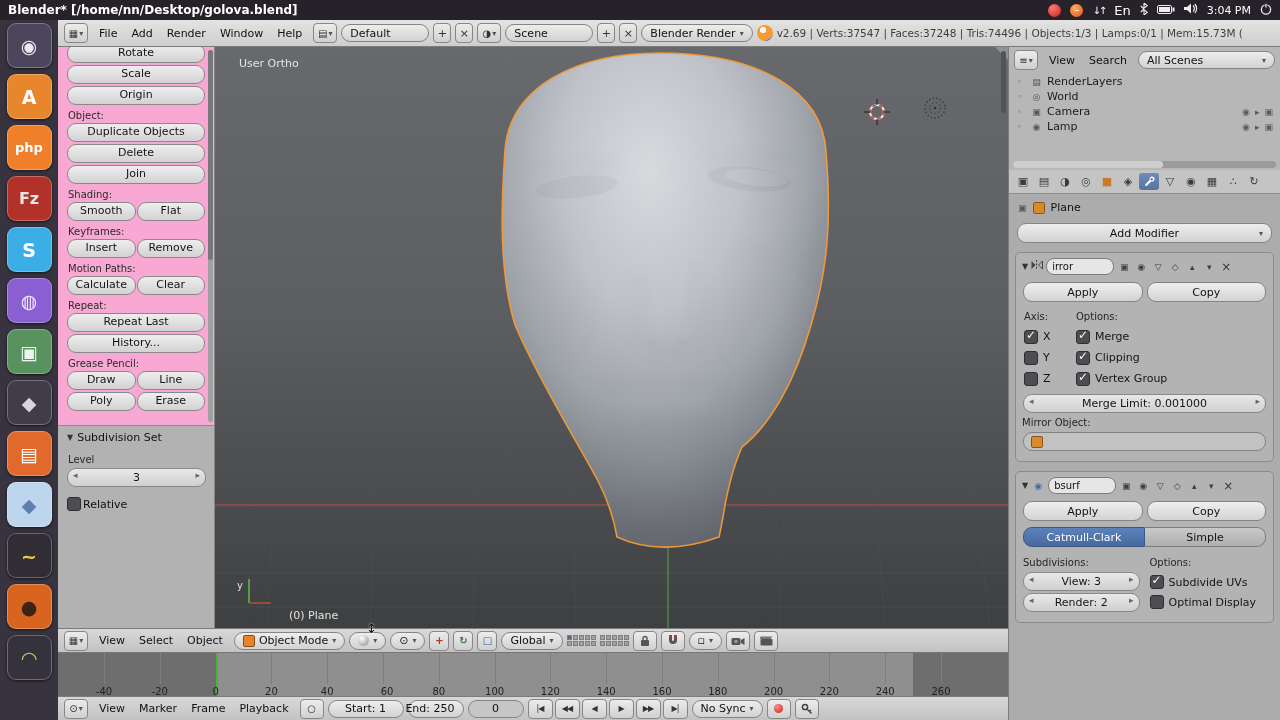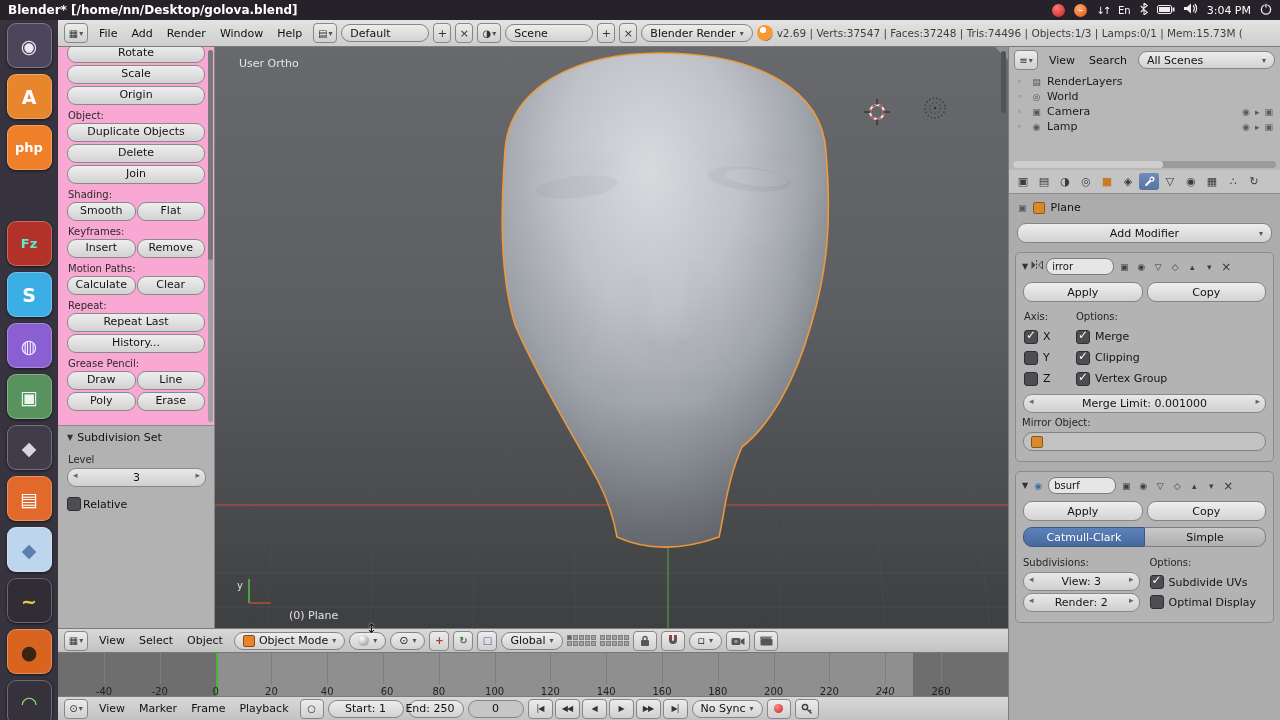--- a/index.html
+++ b/index.html
@@ -8,21 +8,21 @@
 
   
   #ubar{position:absolute;left:0;top:0;width:1280px;height:20px;background:#27222a;color:#fff;
     display:flex;align-items:center;padding:0 8px;box-sizing:border-box;font-size:12px;font-weight:bold;z-index:40}
   #uright{margin-left:auto;display:flex;align-items:center;gap:9px;font-weight:normal;font-size:11px}
   .udot{width:13px;height:13px;border-radius:50%;display:inline-flex;align-items:center;justify-content:center;
     font-size:10px;line-height:10px;color:#fff}
   .udot.red{background:radial-gradient(circle at 35% 30%,#f77,#c0241c)}
   .udot.orange{background:radial-gradient(circle at 35% 30%,#ffab66,#e25412)}
   .uarrows{font-size:10px;letter-spacing:-2px}
-  .ulang{font-size:10px;color:#fff}
+  .ulang{font-size:13px;color:#fff}
   #uclock{font-size:11px}
 
   
   #launcher{position:absolute;left:0;top:20px;width:58px;height:700px;background:#37333f;z-index:30;
     display:flex;flex-direction:column;align-items:center;padding-top:3px;gap:6px;box-sizing:border-box;overflow:hidden}
   .lnch{width:45px;height:45px;border-radius:9px;flex:0 0 auto;display:flex;align-items:center;justify-content:center;
     font-weight:bold;box-shadow:inset 0 0 0 1px rgba(255,255,255,.28),0 1px 3px rgba(0,0,0,.6)}
 
   
   #blender{position:absolute;left:58px;top:20px;width:1222px;height:700px;font-size:11px;color:#111;background:#ababab}
@@ -175,21 +175,21 @@
             <line x1="6" y1="0" x2="6" y2="4.8" stroke="#27222a" stroke-width="2.8"></line>
             <line x1="6" y1="0.8" x2="6" y2="4.4" stroke="#eee" stroke-width="1.3"></line>
           </svg></span>
     </div>
   </div>
 
   <div id="launcher">
       <div class="lnch" style="background: rgb(76, 70, 92); color: rgb(236, 233, 242); font-size: 19px;">◉</div>
       <div class="lnch" style="background: rgb(232, 134, 45); color: rgb(255, 255, 255); font-size: 19px;">A</div>
       <div class="lnch" style="background: rgb(239, 127, 40); color: rgb(255, 255, 255); font-size: 13px;">php</div>
-      <div class="lnch" style="background: rgb(178, 50, 41); color: #5eead4; font-size: 13px; margin-top: 45px;">Fz</div>
+      <div class="lnch" style="background: rgb(178, 50, 41); color: #e5e5e5; font-size: 16px;">Fz</div>
       <div class="lnch" style="background: rgb(60, 174, 230); color: rgb(255, 255, 255); font-size: 19px;">S</div>
       <div class="lnch" style="background: rgb(138, 95, 209); color: rgb(240, 234, 255); font-size: 19px;">◍</div>
       <div class="lnch" style="background: rgb(88, 146, 95); color: rgb(234, 245, 236); font-size: 19px;">▣</div>
       <div class="lnch" style="background: rgb(65, 60, 73); color: rgb(216, 212, 224); font-size: 19px;">◆</div>
       <div class="lnch" style="background: rgb(224, 105, 43); color: rgb(255, 255, 255); font-size: 19px;">▤</div>
       <div class="lnch" style="background: rgb(190, 213, 238); color: rgb(91, 127, 174); font-size: 19px;">◆</div>
       <div class="lnch" style="background: rgb(48, 45, 53); color: rgb(230, 201, 69); font-size: 19px;">~</div>
       <div class="lnch" style="background: rgb(217, 100, 31); color: rgb(58, 36, 20); font-size: 19px;">●</div>
       <div class="lnch" style="background: rgb(53, 50, 60); color: rgb(154, 224, 106); font-size: 19px;">◠</div>
     </div>
@@ -501,21 +501,21 @@
           <span class="tick" style="left: 269.2px;">40</span>
           <span class="tick" style="left: 329px;">60</span>
           <span class="tick" style="left: 380.8px;">80</span>
           <span class="tick" style="left: 436.6px;">100</span>
           <span class="tick" style="left: 492.4px;">120</span>
           <span class="tick" style="left: 548.2px;">140</span>
           <span class="tick" style="left: 604px;">160</span>
           <span class="tick" style="left: 659.8px;">180</span>
           <span class="tick" style="left: 715.6px;">200</span>
           <span class="tick" style="left: 771.4px;">220</span>
-          <span class="tick" style="left: 827.2px; font-style: italic;">240</span>
+          <span class="tick" style="left: 827.2px;">240</span>
           <span class="tick" style="left: 883px;">260</span>
         </div>
     </div>
 
     <div id="tlheader">
       <span class="iconbtn">⊙<span class="dd">▾</span></span>
       <nav id="tl-menus">
           <span class="menu">View</span>
           <span class="menu">Marker</span>
           <span class="menu">Frame</span>

